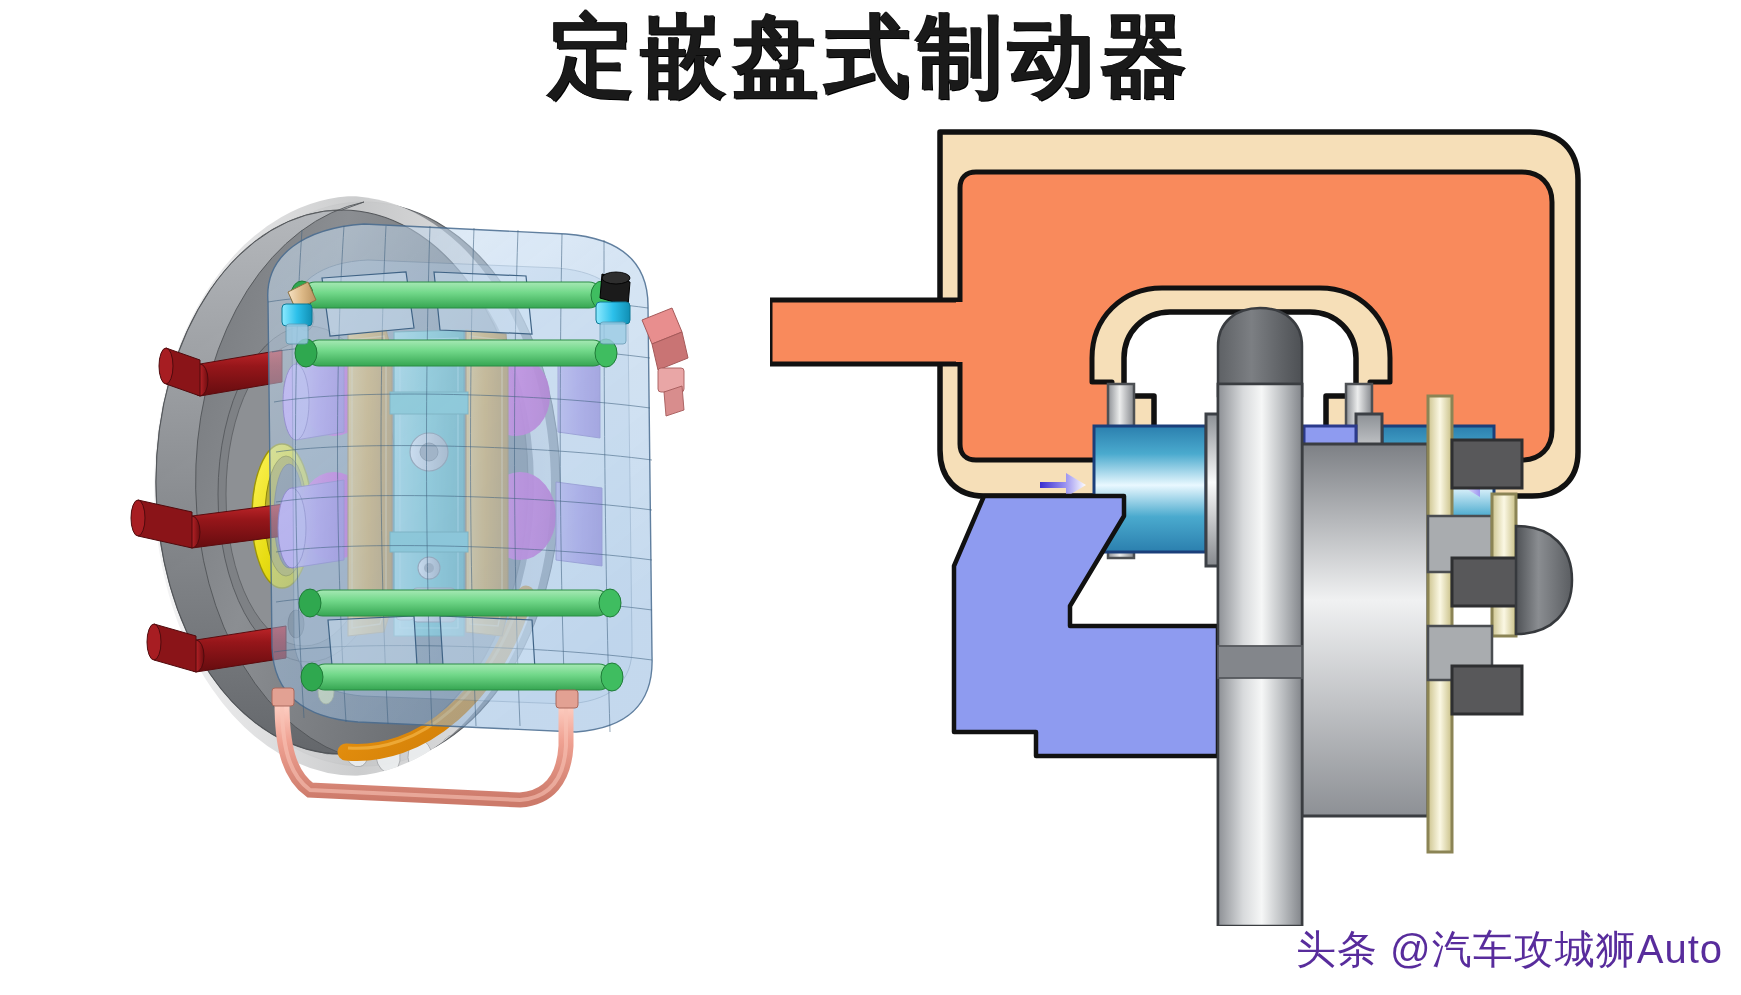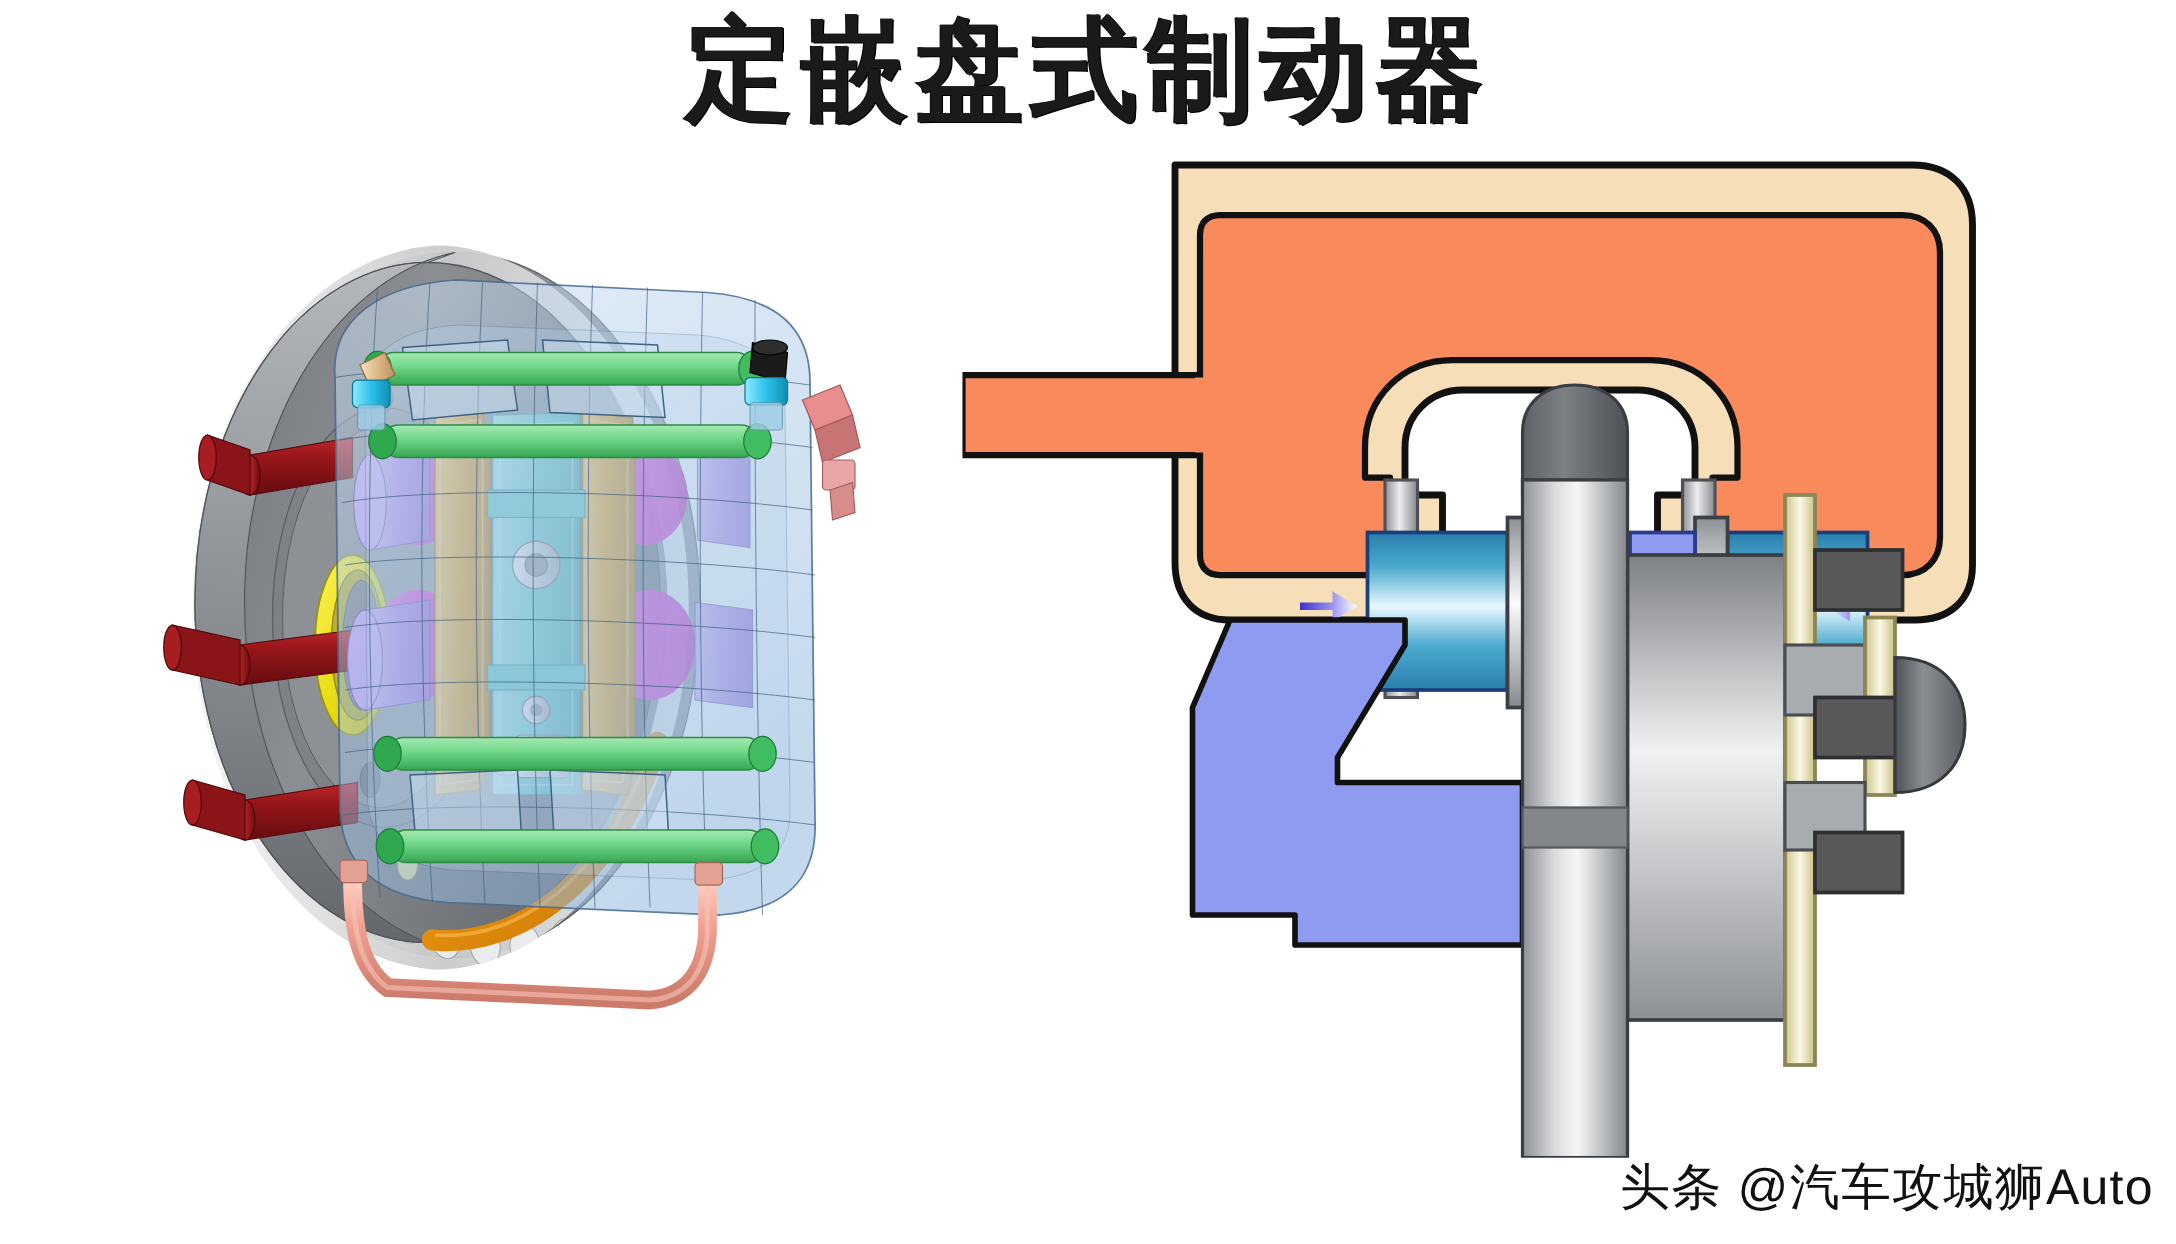--- a/index.html
+++ b/index.html
@@ -33,21 +33,21 @@
     text-shadow: 1px 1px 0 #000, -1px 0 0 #111;
     transform: scaleY(1.04);
   }
 
   
   #watermark {
     position: absolute;
     right: 18px; bottom: 18px;
     font-size: 40px;
     font-weight: 400;
-    color: #000000;
+    color: #4c1d95;
     letter-spacing: 1px;
     white-space: nowrap;
     opacity: 0.93;
   }
 
   
   #cad { position: absolute; left: 96px; top: 96px; width: 660px; height: 790px; }
   #cad svg { display: block; }
 
   

